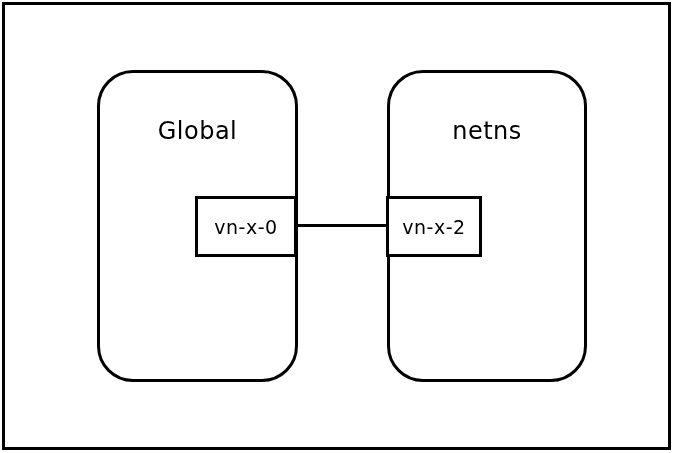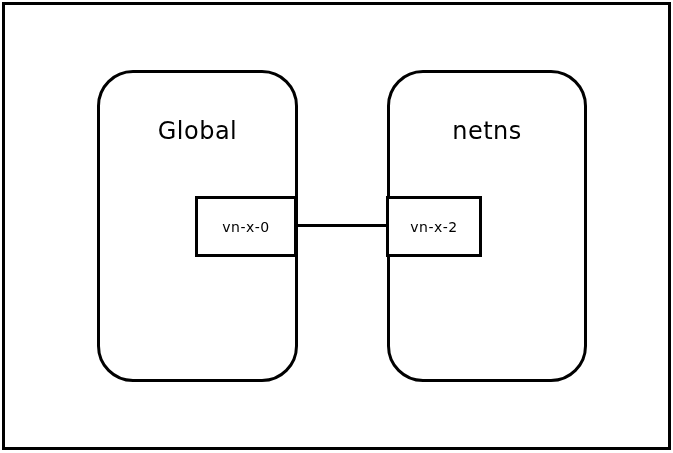--- a/index.html
+++ b/index.html
@@ -58,21 +58,21 @@
     border: 3px solid #000000;
     box-sizing: border-box;
     background: #ffffff;
     display: flex;
     align-items: center;
     justify-content: center;
   }
   .if-0 { left: 190px; width: 102px; }
   .if-1 { left: 381px; width: 96px; }
   .if-label {
-    font-size: 14px;
+    font-size: 19px;
     color: #000000;
     letter-spacing: 0.5px;
   }
 </style>
 </head>
 <body>
 
 <div class="page">
   <div class="frame">
 

